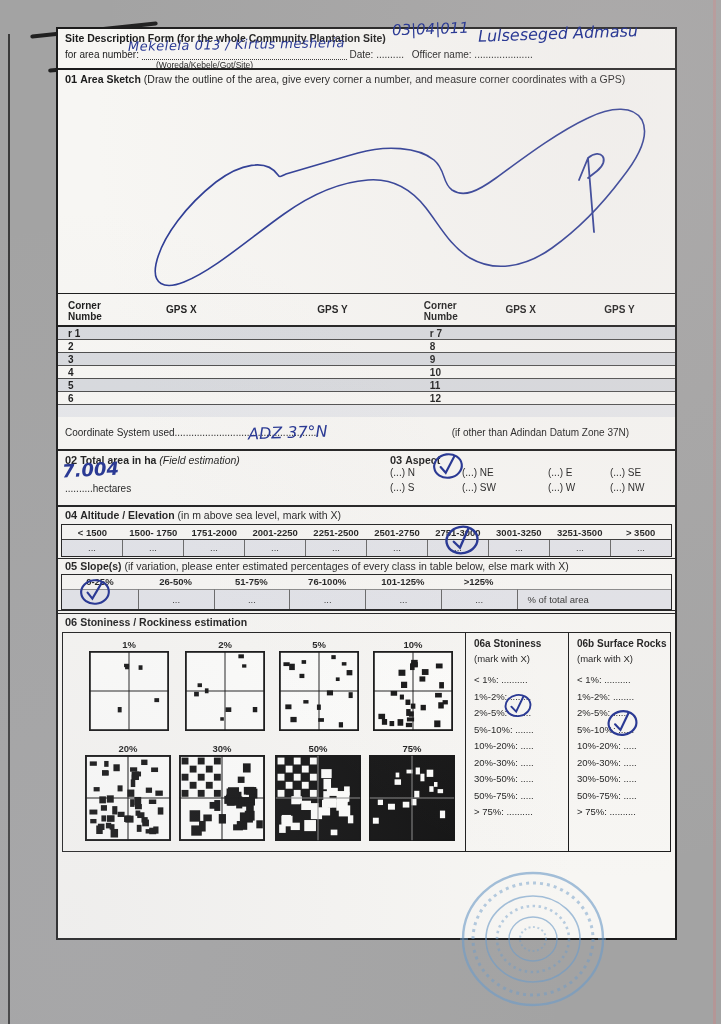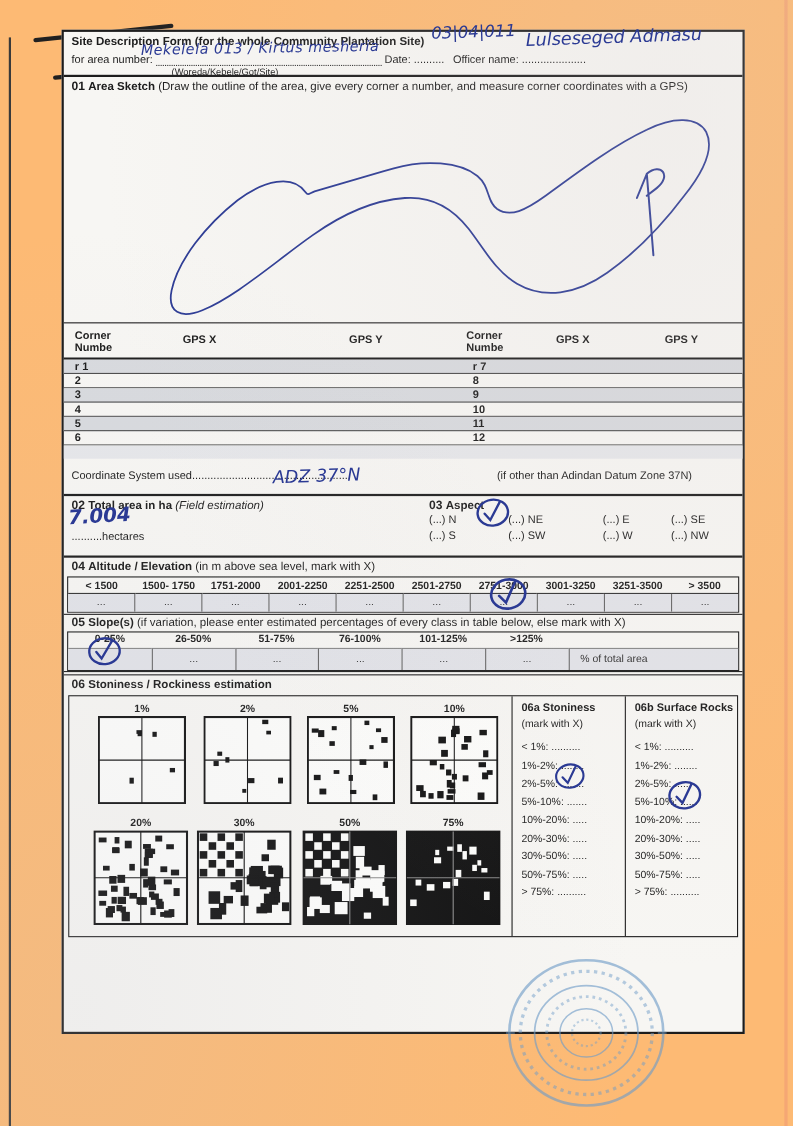--- a/index.html
+++ b/index.html
@@ -1,16 +1,16 @@
 <!DOCTYPE html>
 <html><head>
 <meta charset="utf-8">
 <style>
   html,body{margin:0;padding:0;}
-  .page{position:relative;width:721px;height:1024px;background:#fdba74;overflow:hidden;
+  .page{position:relative;width:721px;height:1024px;background:#a3a3a3;overflow:hidden;
         font-family:"Liberation Sans",sans-serif;color:#1b1b1b;}
   .page::after{content:"";position:absolute;inset:0;pointer-events:none;
         background:radial-gradient(ellipse at 85% 10%, rgba(210,200,200,.18), transparent 60%),
                    radial-gradient(ellipse at 10% 90%, rgba(190,190,200,.15), transparent 55%);}
   
   .scan-edge{position:absolute;left:8px;top:34px;width:2px;height:990px;background:#3a3a3a;}
   .pink-streak{position:absolute;right:5px;top:0;width:3px;height:1024px;background:rgba(225,120,120,.28);}
   .pen-stroke{position:absolute;background:#202020;border-radius:2px;}
   .pen-stroke.s1{left:30px;top:28px;width:128px;height:4px;transform:rotate(-6deg);}
   .pen-stroke.s2{left:48px;top:64px;width:108px;height:4px;transform:rotate(-5deg);}

